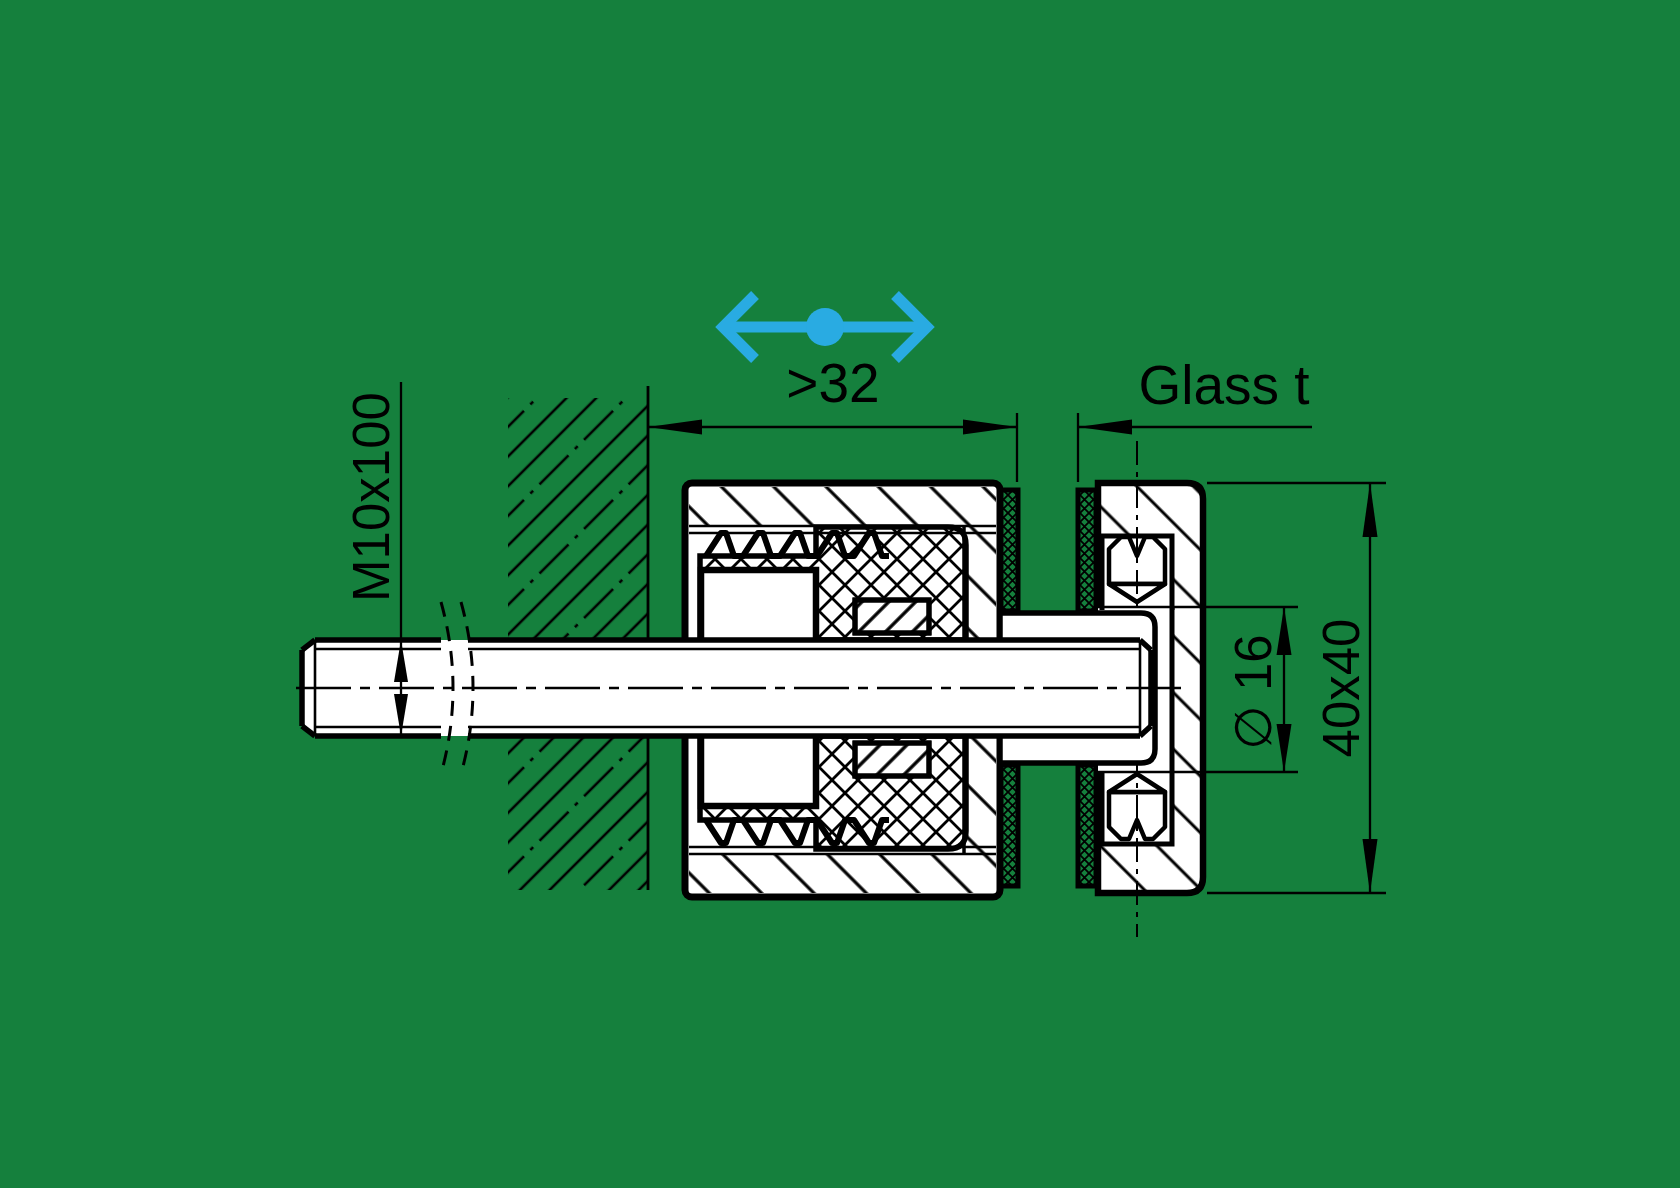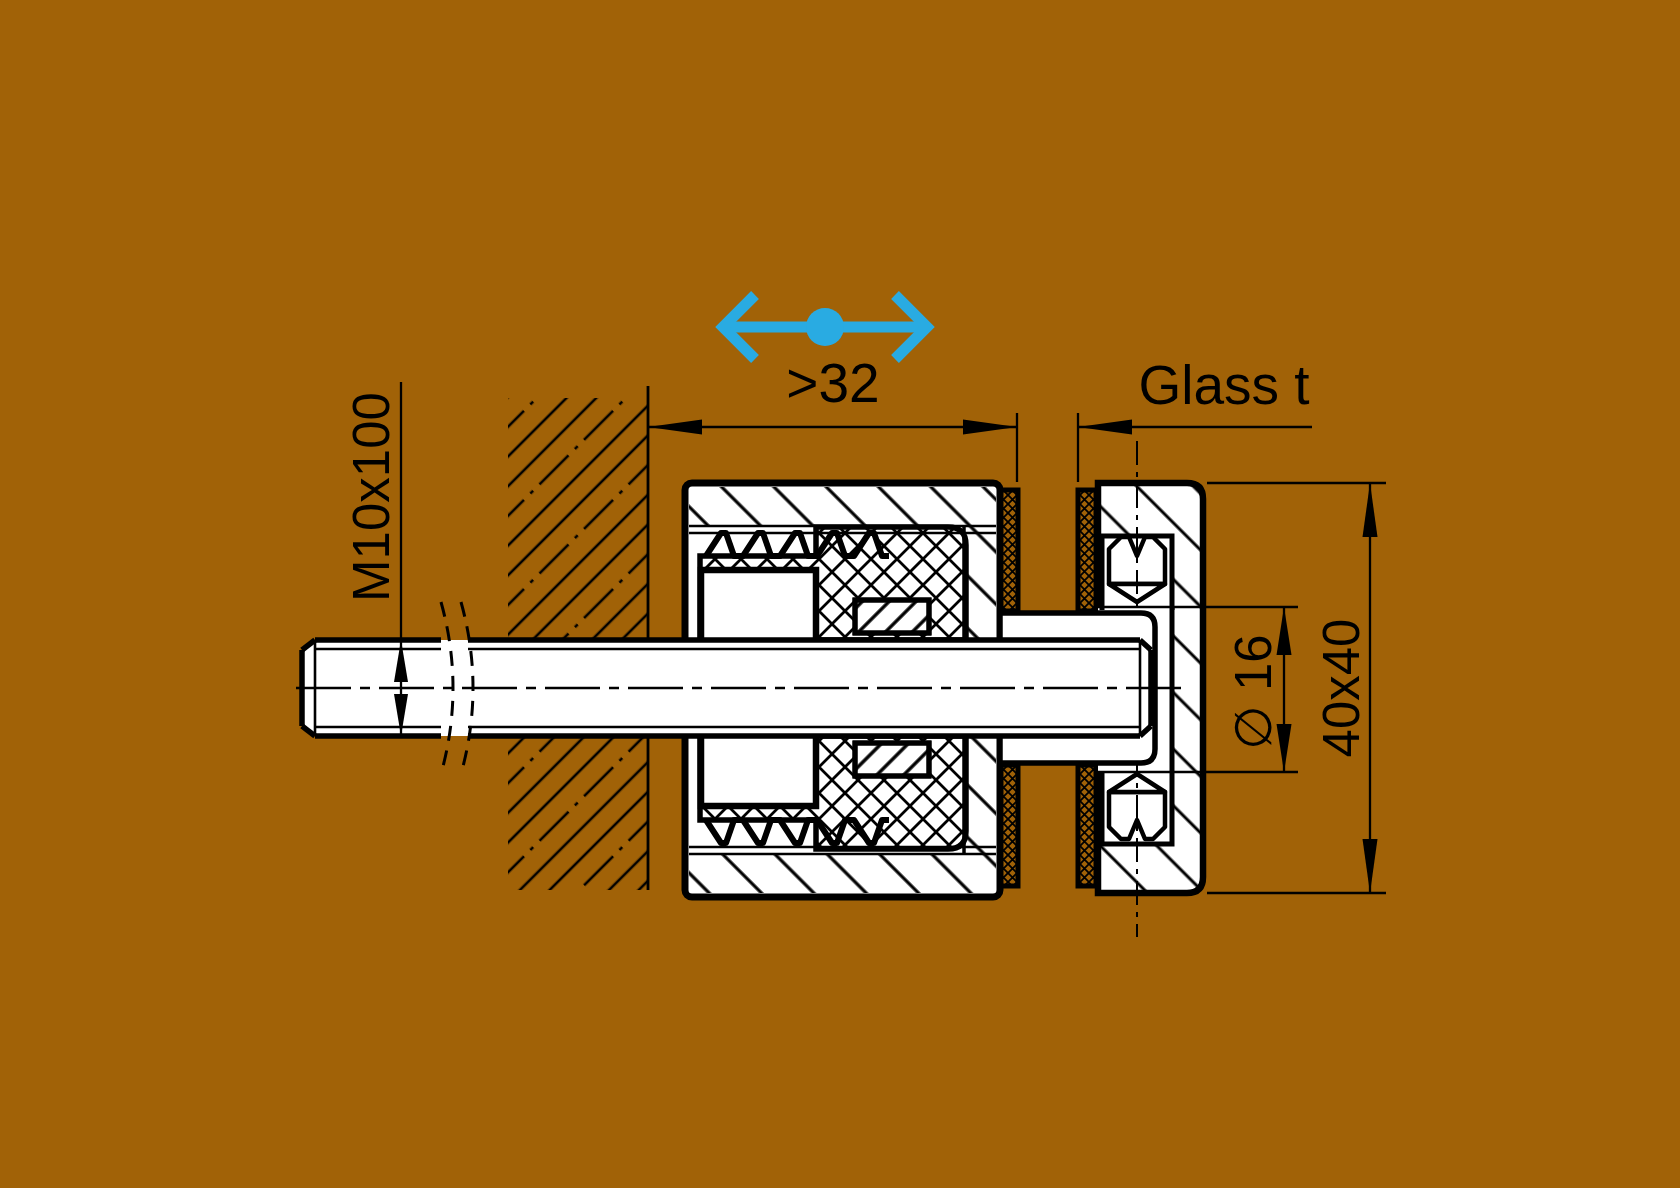--- a/index.html
+++ b/index.html
@@ -1,16 +1,16 @@
 <!DOCTYPE html>
 <html><head>
 <meta charset="utf-8">
 <style>
   html,body{margin:0;padding:0;background:#ffffff;}
-  #stage{position:relative;width:1680px;height:1188px;background:#a16207;overflow:hidden;
+  #stage{position:relative;width:1680px;height:1188px;background:#15803d;overflow:hidden;
          font-family:"Liberation Sans",sans-serif;}
   svg{position:absolute;top:0;left:0;}
   text{font-family:"Liberation Sans",sans-serif;fill:#000;}
 </style>
 </head>
 <body>
 
 <div id="stage">
 <svg width="1680" height="1188" viewBox="0 0 1680 1188">
   <defs>

